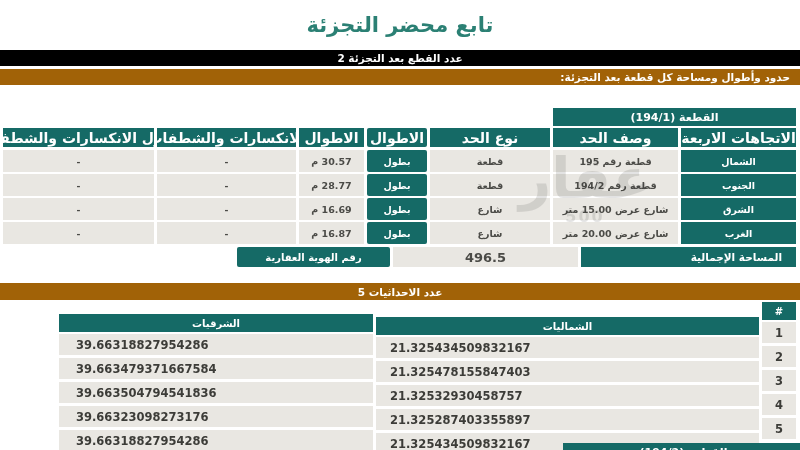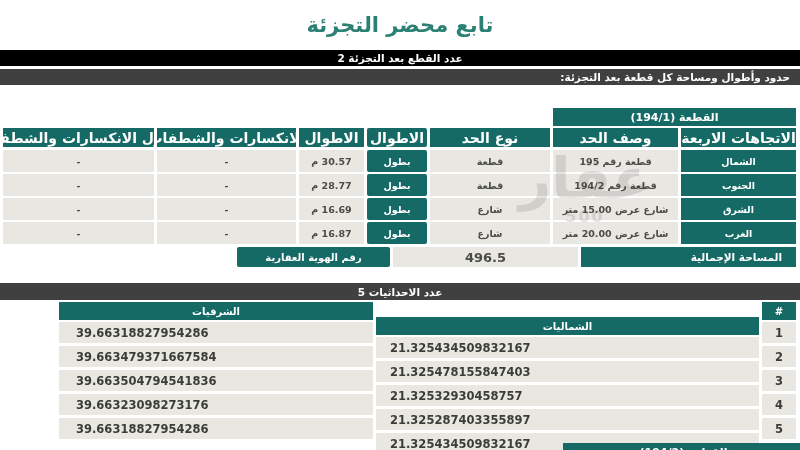--- a/index.html
+++ b/index.html
@@ -6,21 +6,21 @@
   html,body { width:800px; height:450px; overflow:hidden; background:#ffffff;
     font-family:"DejaVu Sans", sans-serif; }
   .page { position:relative; width:800px; height:450px; direction:rtl; }
 
   .title { height:50px; display:flex; align-items:center; justify-content:center;
     color:#2b8074; font-size:21px; font-weight:bold; }
 
   .bar { height:16px; display:flex; align-items:center; font-weight:bold;
     color:#ffffff; font-size:10.5px; }
   .bar-teal { background:#000000; justify-content:center; }
-  .bar-green { background:#404040; }
+  .bar-green { background:#a16207; }
   .bar-green.start { justify-content:flex-start; padding:0 10px; }
   .bar-green.center { justify-content:center; }
   .mt3 { margin-top:3px; }
 
   .t1 { width:793px; margin:23px 4px 0 auto; }
   .t2 { width:793px; margin:2px 4px 0 auto; }
 
   .frow { display:flex; gap:3px; margin-bottom:2px; }
   .cell { display:flex; align-items:center; justify-content:center;
     white-space:nowrap; overflow:hidden; }
@@ -48,21 +48,21 @@
   .tot-val  { width:185px; height:20px; font-size:13px; }
   .tot-id   { width:153px; height:20px; font-size:10px; border-radius:2px; cursor:pointer; }
 
   .bar2 { margin-top:16px; height:17px; }
   .t2 .head-row .cell { height:18px; font-size:10px; }
   .t2 .head-row { height:18px; margin-bottom:2px; }
   .t2 .data-row { height:21px; margin-bottom:3px; }
   .t2 .data-row .cell { height:21px; font-size:11.5px; color:#3c3c38; }
   .c-idx   { width:34px; }
   .c-north { width:383px; justify-content:flex-end; padding-left:14px;margin-top:15px; }
-  .c-east  { width:314px; justify-content:flex-end; padding-left:17px; }
+  .c-east  { width:314px; justify-content:flex-end; padding-left:17px;margin-top:12px; }
 
   .next-plot { position:absolute; top:443px; left:563px; width:241px; height:18px;
     font-size:11px; }
 
   .watermark { position:absolute; top:132px; left:500px; width:170px; height:112px;
     opacity:0.13; color:#333; display:flex; flex-direction:column; align-items:center;
     justify-content:center; pointer-events:none; z-index:5; }
   .watermark .wm-main { font-size:56px; font-weight:bold; line-height:1; }
   .watermark .wm-sub  { font-size:16px; font-weight:bold; letter-spacing:2px; }
 </style>

